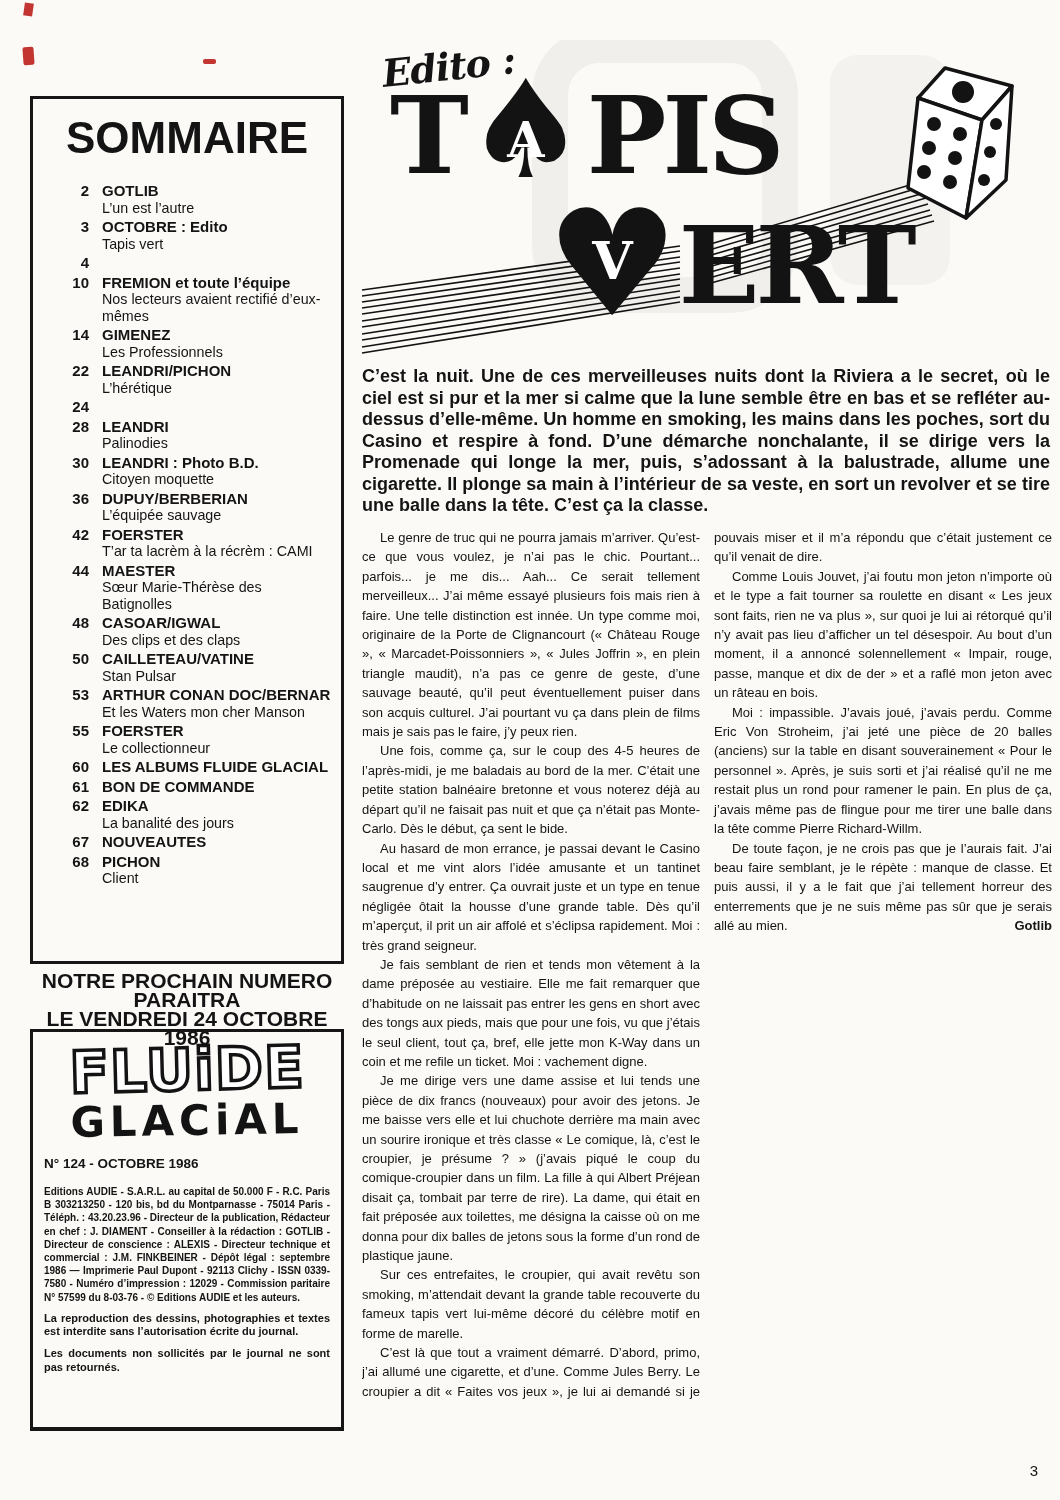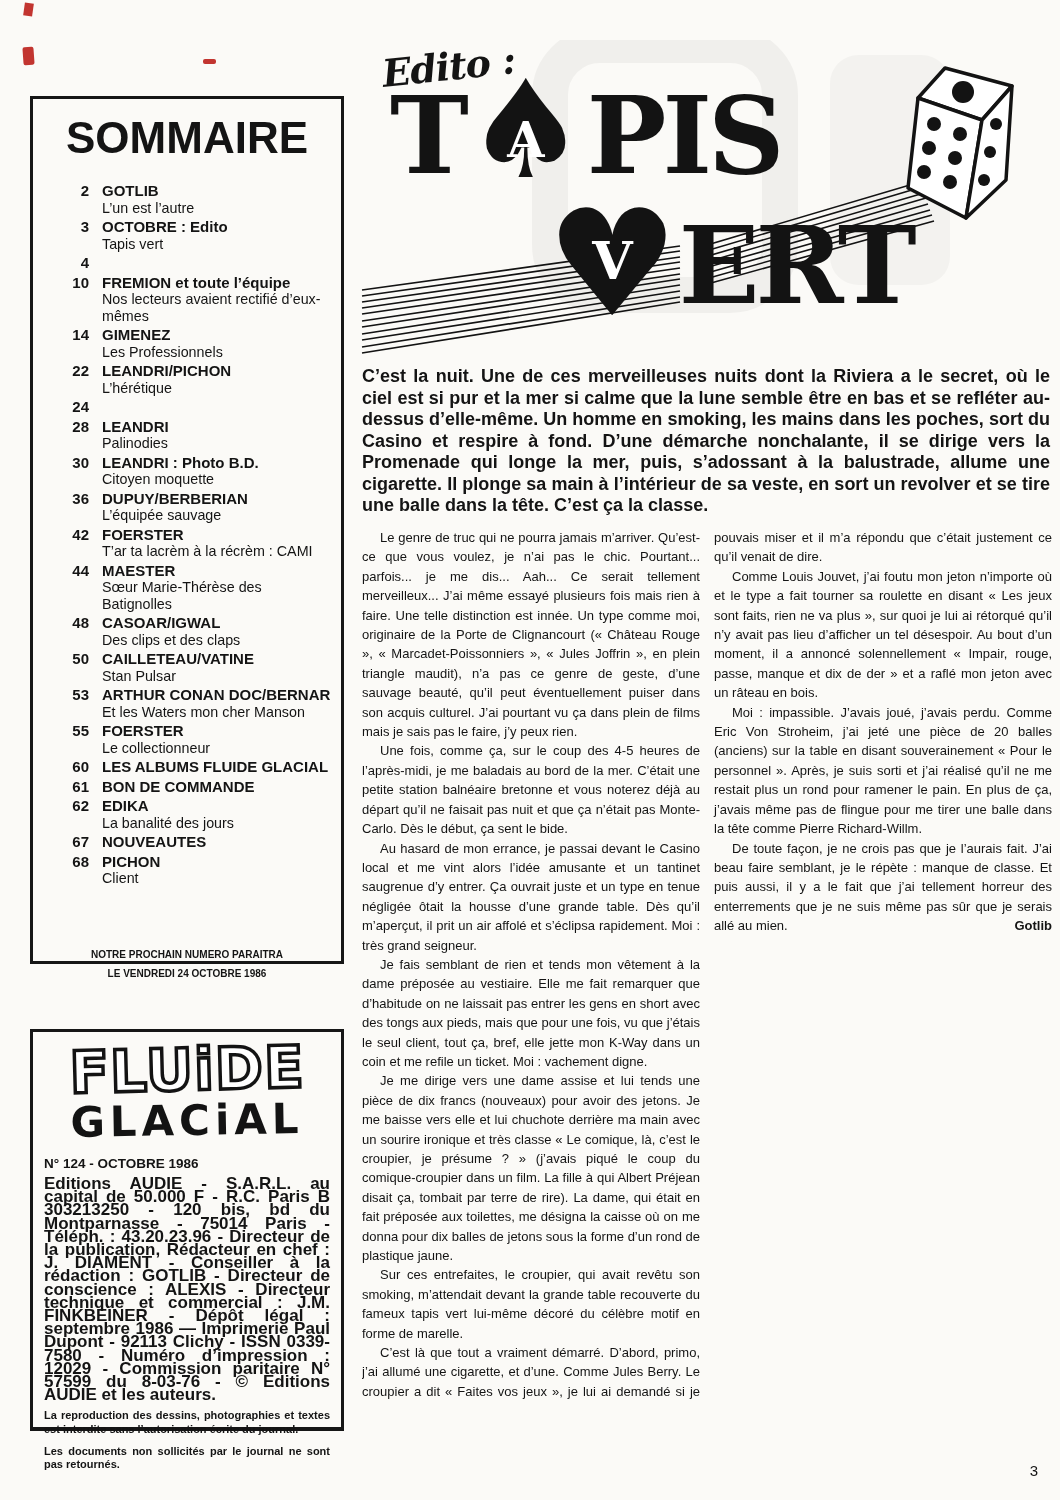--- a/index.html
+++ b/index.html
@@ -13,32 +13,32 @@
   
   .toc-box{position:absolute;left:30px;top:96px;width:314px;height:868px;
            border:3px solid #161616;box-sizing:border-box;}
   .toc-title{text-align:center;font-weight:bold;font-size:44px;line-height:46px;margin-top:16px;
              letter-spacing:0;}
   .toc-list{margin:22px 8px 0 18px;}
   .toc-row{display:grid;grid-template-columns:38px 1fr;column-gap:13px;margin-bottom:3px;}
   .toc-num{text-align:right;font-weight:bold;font-size:15px;line-height:16.5px;}
   .toc-author{font-weight:bold;font-size:15px;line-height:16.5px;}
   .toc-sub{font-size:14.3px;line-height:16.5px;}
-  .next-issue{position:absolute;left:30px;top:945px;width:314px;text-align:center;
-              font-weight:bold;font-size:10px;line-height:19px;}
+  .next-issue{position:absolute;left:30px;top:971px;width:314px;text-align:center;
+              font-weight:bold;font-size:21px;line-height:19px;}
   .mast-box{position:absolute;left:30px;top:1029px;width:314px;height:402px;
             border:3px solid #161616;border-bottom-width:4px;box-sizing:border-box;
             padding:8px 11px 0 11px;}
   .logo1{text-align:center;font-family:"DejaVu Sans",sans-serif;font-weight:bold;font-size:58px;
          line-height:60px;color:#fff;-webkit-text-stroke:3.5px #131313;letter-spacing:1px;
          transform:rotate(-1.5deg);}
   .logo2{text-align:center;font-family:"DejaVu Sans",sans-serif;font-weight:bold;font-size:42px;
          line-height:46px;color:#131313;letter-spacing:5px;transform:rotate(-1deg);margin-top:-2px;}
   .mast-issue{font-weight:bold;font-size:13.5px;margin-top:12px;}
-  .mast-legal{font-weight:bold;font-size:17px;line-height:13.2px;text-align:justify;margin-top:6px;}
+  .mast-legal{font-weight:bold;font-size:10px;line-height:13.2px;text-align:justify;margin-top:14px;}
   .mast-notice{font-weight:bold;font-size:11px;line-height:13.6px;text-align:justify;margin-top:8px;}
   
   .title-svg{position:absolute;left:360px;top:40px;z-index:0;}
   .kicker{position:absolute;left:382px;top:44px;z-index:2;
           font-family:"DejaVu Serif",serif;font-style:italic;font-weight:bold;font-size:38px;
           transform:rotate(-6deg);letter-spacing:-1px;}
   .title-row1{position:absolute;left:390px;top:86px;display:flex;align-items:flex-start;z-index:2;}
   .title-row2{position:absolute;left:546px;top:216px;display:flex;align-items:flex-start;z-index:2;}
   .cap{font-family:"DejaVu Serif",serif;font-weight:bold;font-size:106px;line-height:0.95;
        letter-spacing:-4px;color:#131313;}

